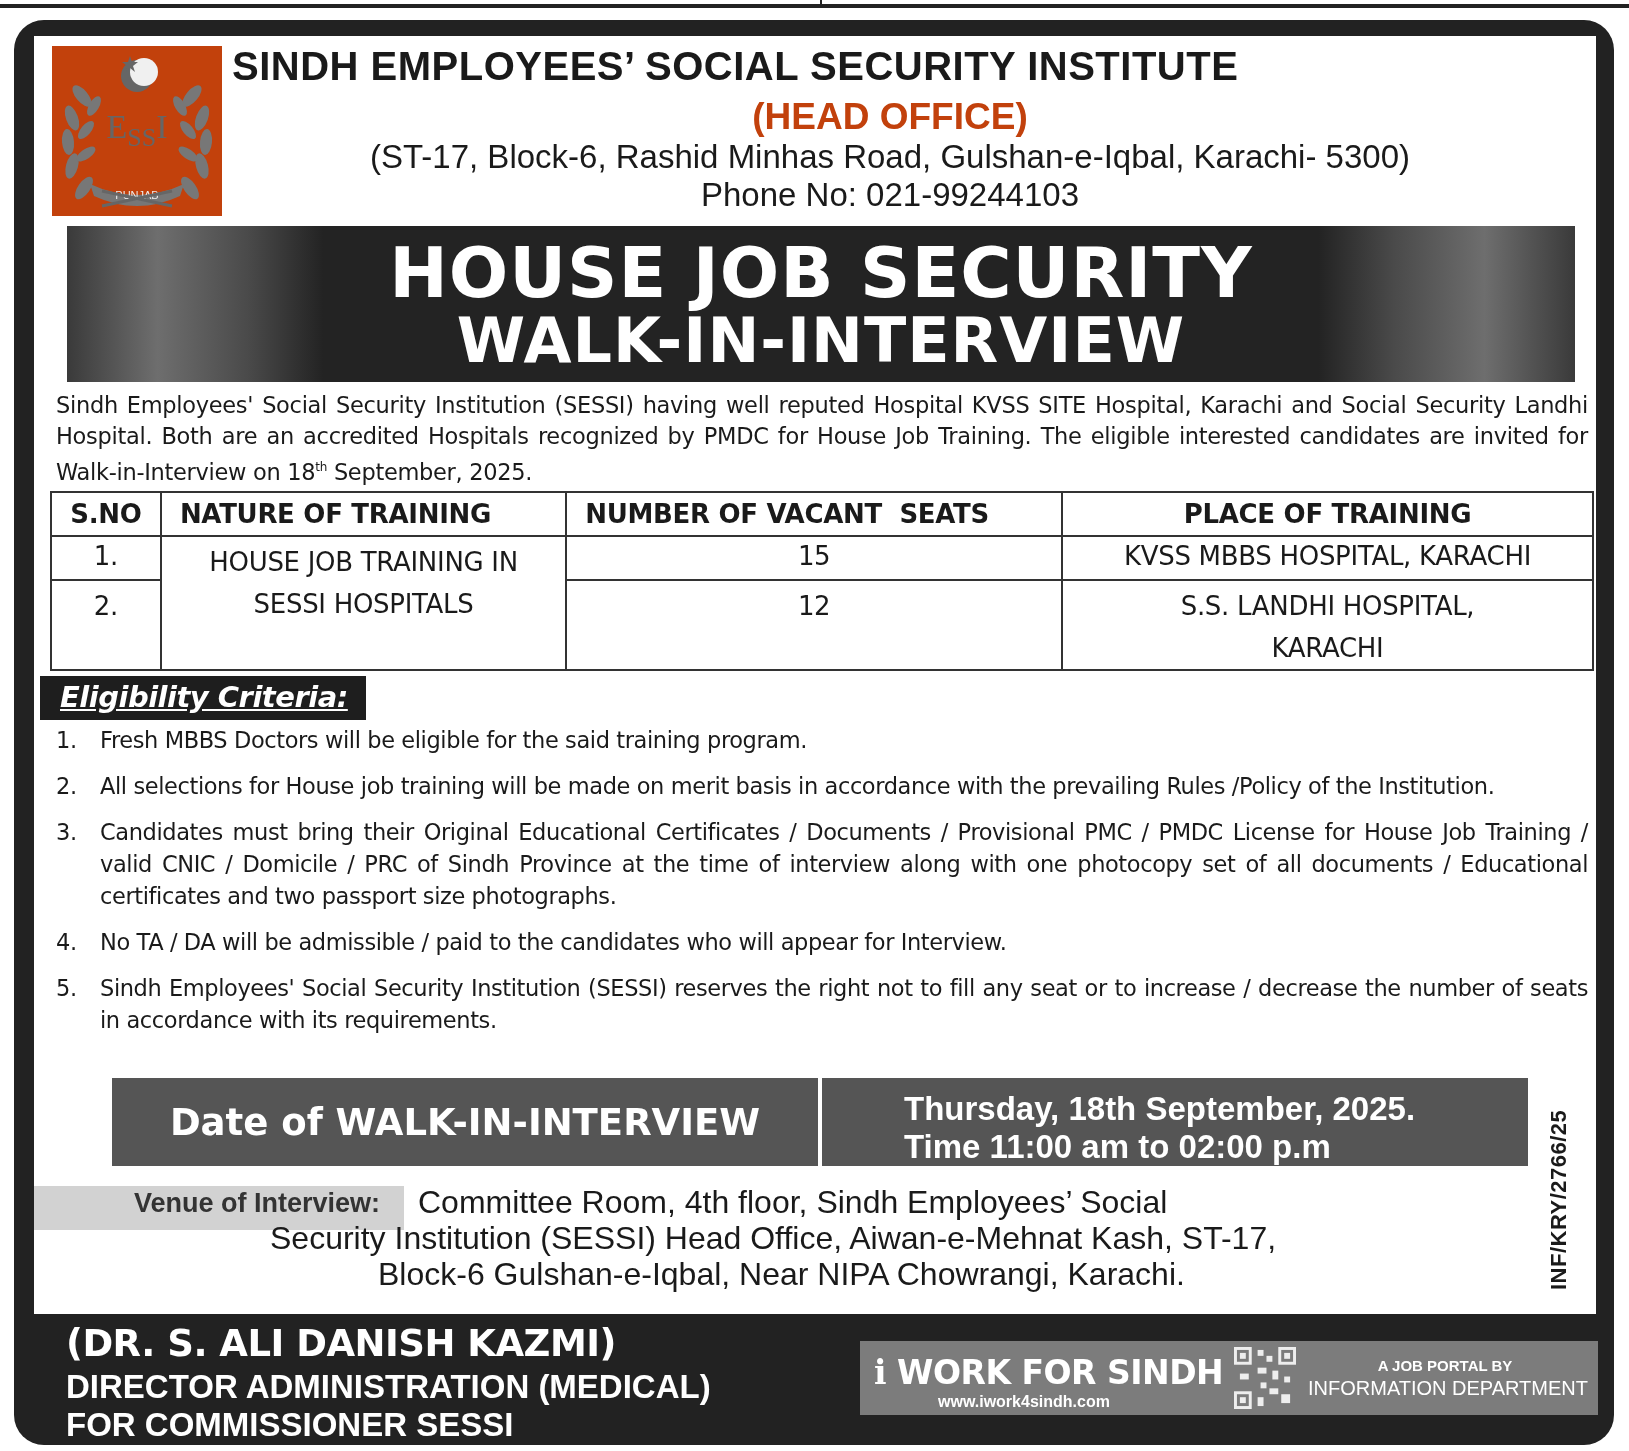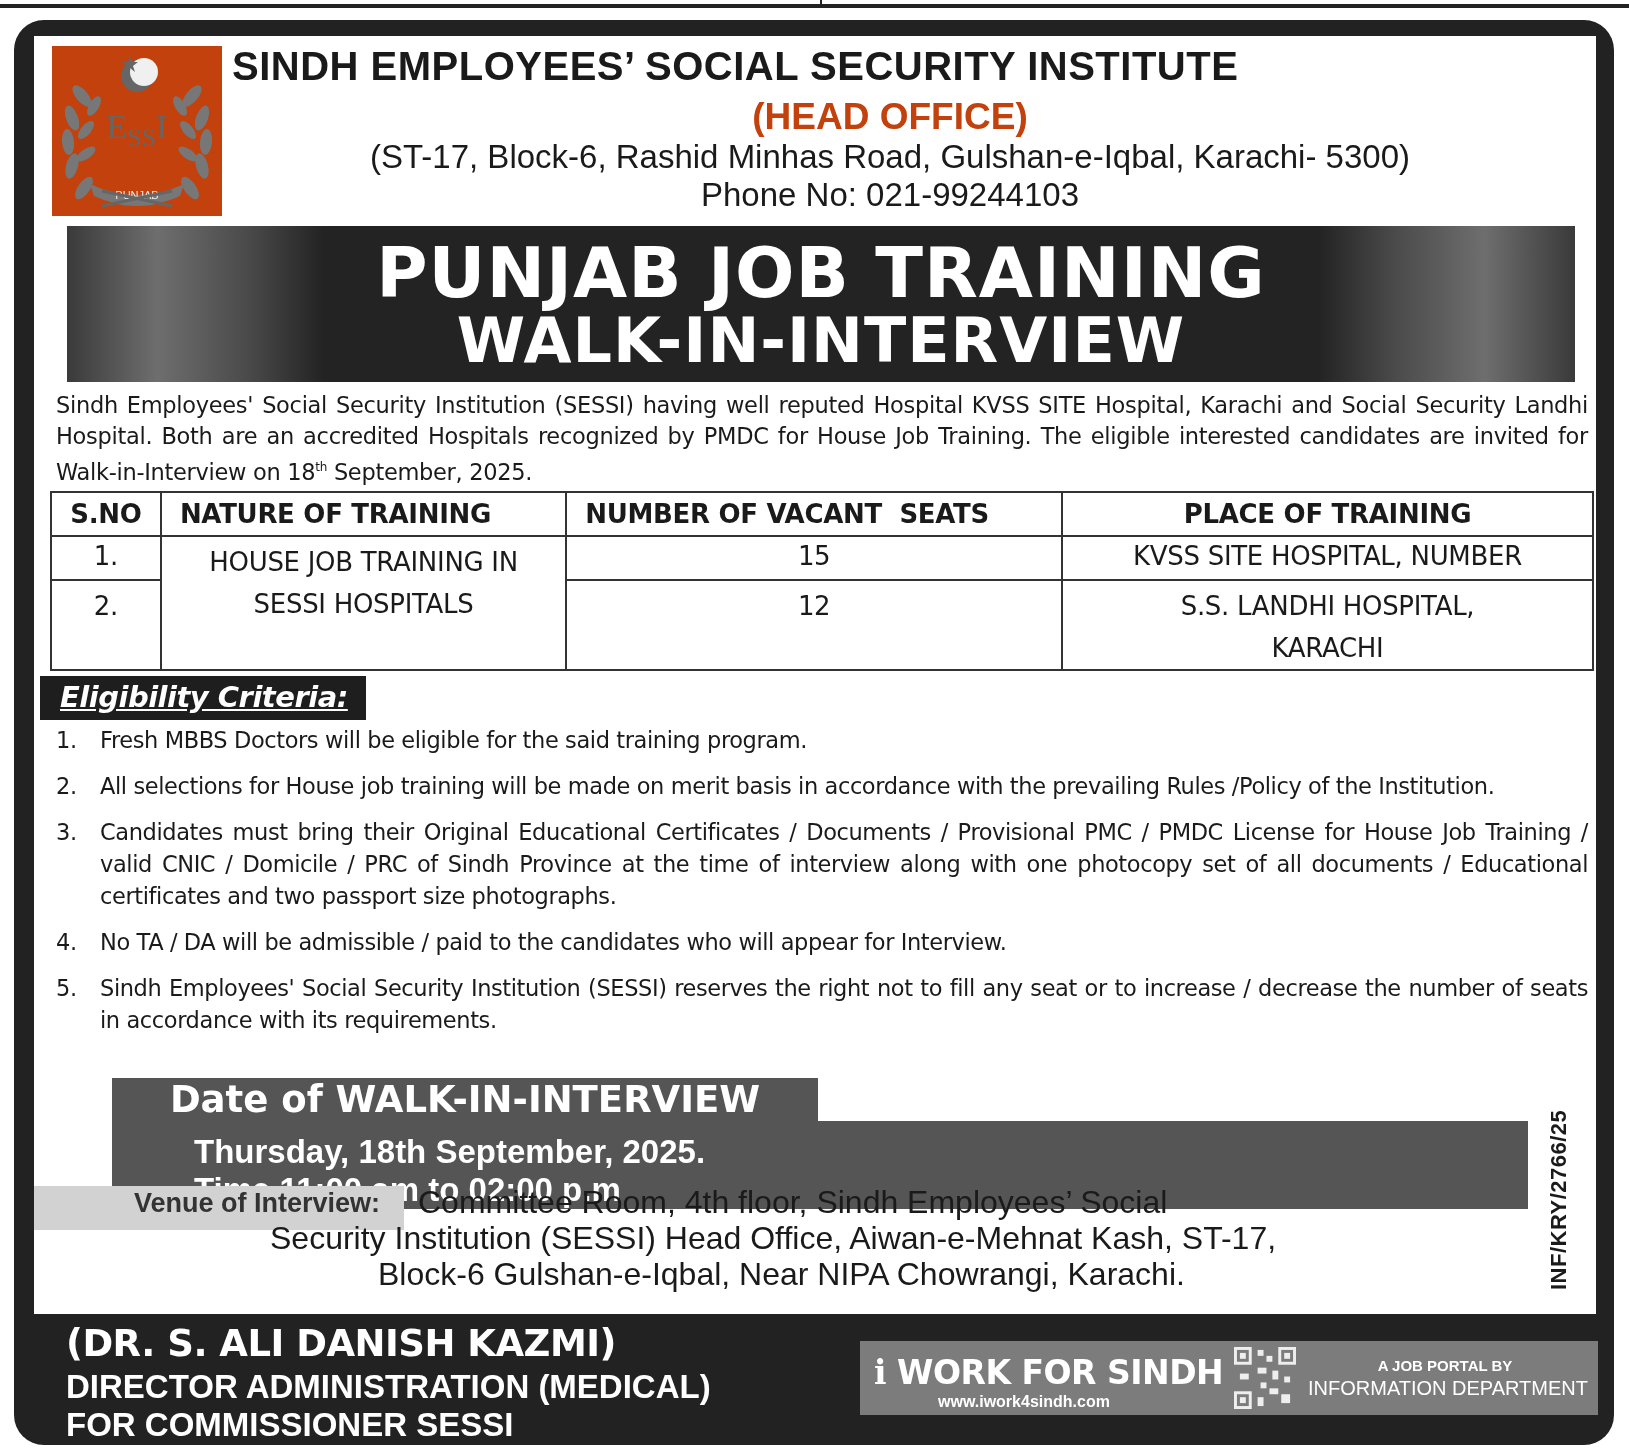--- a/index.html
+++ b/index.html
@@ -91,21 +91,20 @@
     position: absolute; left: 56px; top: 724px; width: 1532px;
     font-family: "DejaVu Sans", sans-serif; font-size: 22.5px; line-height: 32px; color: #1a1a1a; letter-spacing: -0.4px;
   }
   .criteria li { list-style: none; position: relative; padding-left: 44px; margin-bottom: 14px; text-align: left; }
   .criteria li .num { position: absolute; left: 0; top: 0; }
 
   
   .date-box {
     position: absolute; left: 112px; top: 1078px; width: 1416px; height: 88px;
     display: flex;
-    flex-direction: column;
   }
   .date-label {
     width: 710px; height: 88px; background: #555; color: #fff; font-weight: bold; font-size: 37px;
     font-family: "DejaVu Sans", sans-serif; display: flex; align-items: center; justify-content: center;
     border-right: 4px solid #fff;
   }
   .date-value {
     flex: 1; height: 88px; background: #555; color: #fff; font-weight: bold; font-size: 33px;
     padding-left: 82px; padding-top: 12px; line-height: 38px;
   }
@@ -198,21 +197,21 @@
     <line x1="50" y1="145" x2="120" y2="160" stroke="#666" stroke-width="3"></line>
   </svg>
 </div>
 
 <div class="org-title">SINDH EMPLOYEES’ SOCIAL SECURITY INSTITUTE</div>
 <div class="head-office">(HEAD OFFICE)</div>
 <div class="address">(ST-17, Block-6, Rashid Minhas Road, Gulshan-e-Iqbal, Karachi- 5300)</div>
 <div class="phone">Phone No: 021-99244103</div>
 
 <div class="banner">
-  <div class="banner-line1">PUNJAB JOB TRAINING</div>
+  <div class="banner-line1">HOUSE JOB SECURITY</div>
   <div class="banner-line2">WALK-IN-INTERVIEW</div>
 </div>
 
 <p class="intro"><span>Sindh Employees' Social Security Institution (SESSI) having well reputed Hospital KVSS SITE Hospital, Karachi and Social Security Landhi Hospital. Both are an accredited Hospitals recognized by PMDC for House Job Training. The eligible interested candidates are invited for Walk-in-Interview on 18</span><sup>th</sup><span> September, 2025.</span></p>
 
 <table class="seat-table">
   <colgroup>
     <col style="width:110px">
       <col style="width:406px">
       <col style="width:496px">
@@ -227,21 +226,21 @@
     </tr>
   </thead>
   <tbody>
     <tr class="r1">
       <td>1.</td>
       <td class="nature" rowspan="2">
         <div>HOUSE JOB TRAINING IN</div>
         <div>SESSI HOSPITALS</div>
       </td>
       <td>15</td>
-      <td>KVSS SITE HOSPITAL, NUMBER</td>
+      <td>KVSS MBBS HOSPITAL, KARACHI</td>
     </tr>
     <tr class="r2">
       <td>2.</td>
       <td>12</td>
       <td>
         <div>S.S. LANDHI HOSPITAL,</div>
         <div>KARACHI</div>
       </td>
     </tr>
   </tbody>

